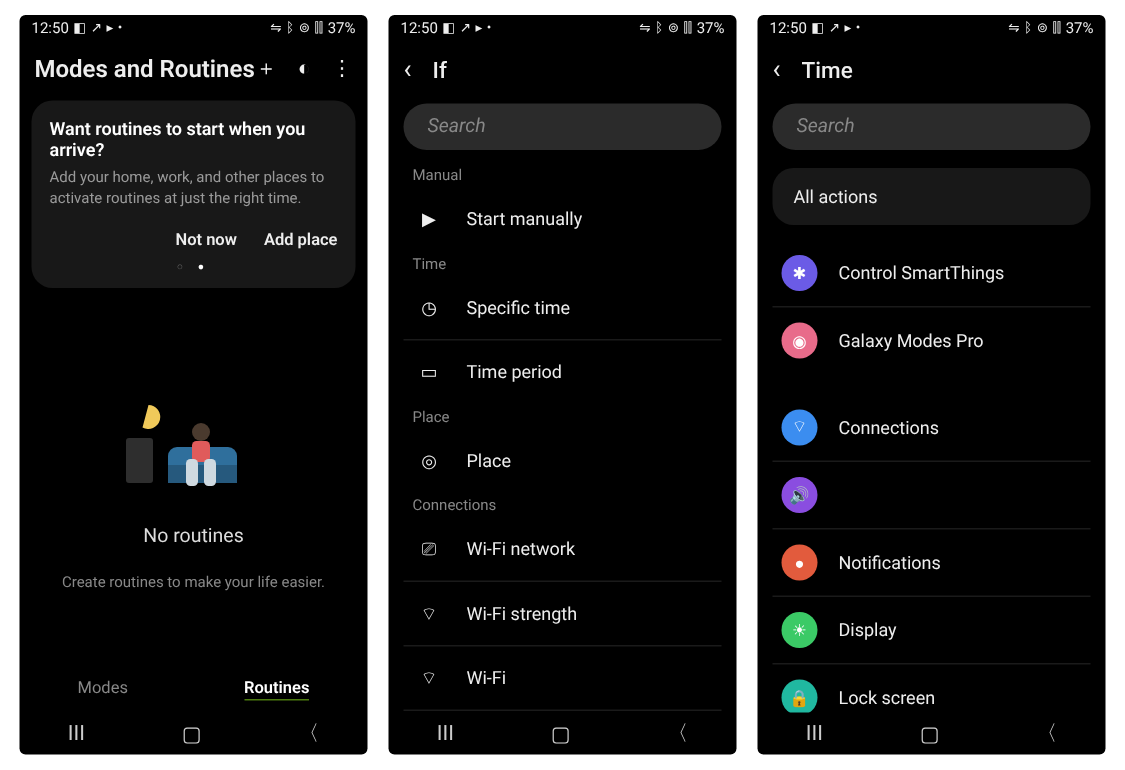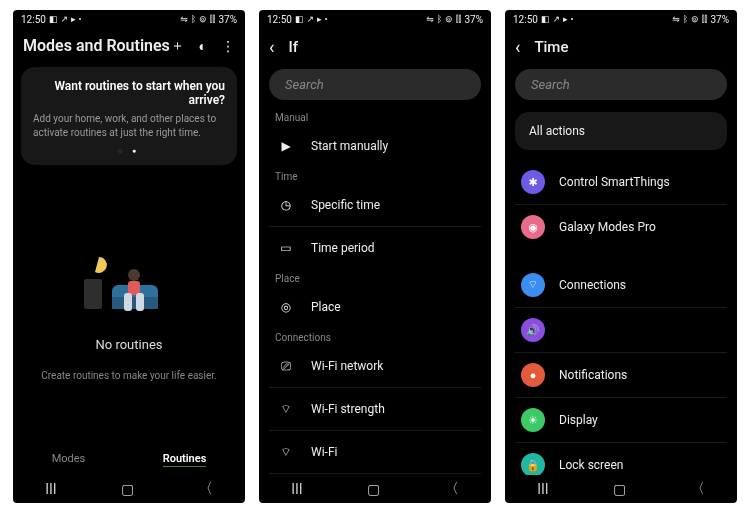--- a/index.html
+++ b/index.html
@@ -46,21 +46,21 @@
     flex: 1;
   }
   .header-icons { display: flex; gap: 14px; align-items: center; font-size:14px;}
   .back-arrow { font-size: 18px; margin-right: 14px; }
   .card {
     background: #181818;
     border-radius: 14px;
     margin: 4px 8px 10px 8px;
     padding: 12px 12px 10px 12px;
   }
-  .card-title { font-size: 12px; font-weight: 600; color: #fff; margin-bottom: 5px; text-align: right;}
+  .card-title { font-size: 12px; font-weight: 600; color: #fff; margin-bottom: 5px;}
   .card-sub { font-size: 10px; color: #9a9a9a; line-height: 1.35;}
   .card-actions { display: flex; justify-content: flex-end; gap: 18px; margin-top: 14px; font-size: 11px; font-weight: 600;}
   .dots { text-align: center; font-size: 7px; color: #666; margin-top: 8px; letter-spacing: 4px;}
   .dots .active { color: #fff; }
   .empty-area {
     flex: 1;
     display: flex;
     flex-direction: column;
     align-items: center;
     justify-content: center;
@@ -174,20 +174,24 @@
     <div class="header-icons">
       <span>＋</span>
       <span>◐</span>
       <span>⋮</span>
     </div>
   </div>
 
   <div class="card">
     <div class="card-title">Want routines to start when you arrive?</div>
     <div class="card-sub">Add your home, work, and other places to activate routines at just the right time.</div>
+    <div class="card-actions">
+      <span>Not now</span>
+      <span>Add place</span>
+    </div>
     <div class="dots"><span>○</span> <span class="active">●</span></div>
   </div>
 
   <div class="empty-area">
     <div class="illus">
       <svg width="110" height="80" viewBox="0 0 110 80">
         <path d="M25 20 a8 8 0 1 1 -4 15" fill="#f0c95a"></path>
         <rect x="10" y="42" width="18" height="30" fill="#2e2e2e" rx="2"></rect>
         <rect x="38" y="48" width="46" height="24" fill="#2f6f9c" rx="6"></rect>
         <rect x="38" y="60" width="46" height="12" fill="#26597d" rx="0"></rect>

